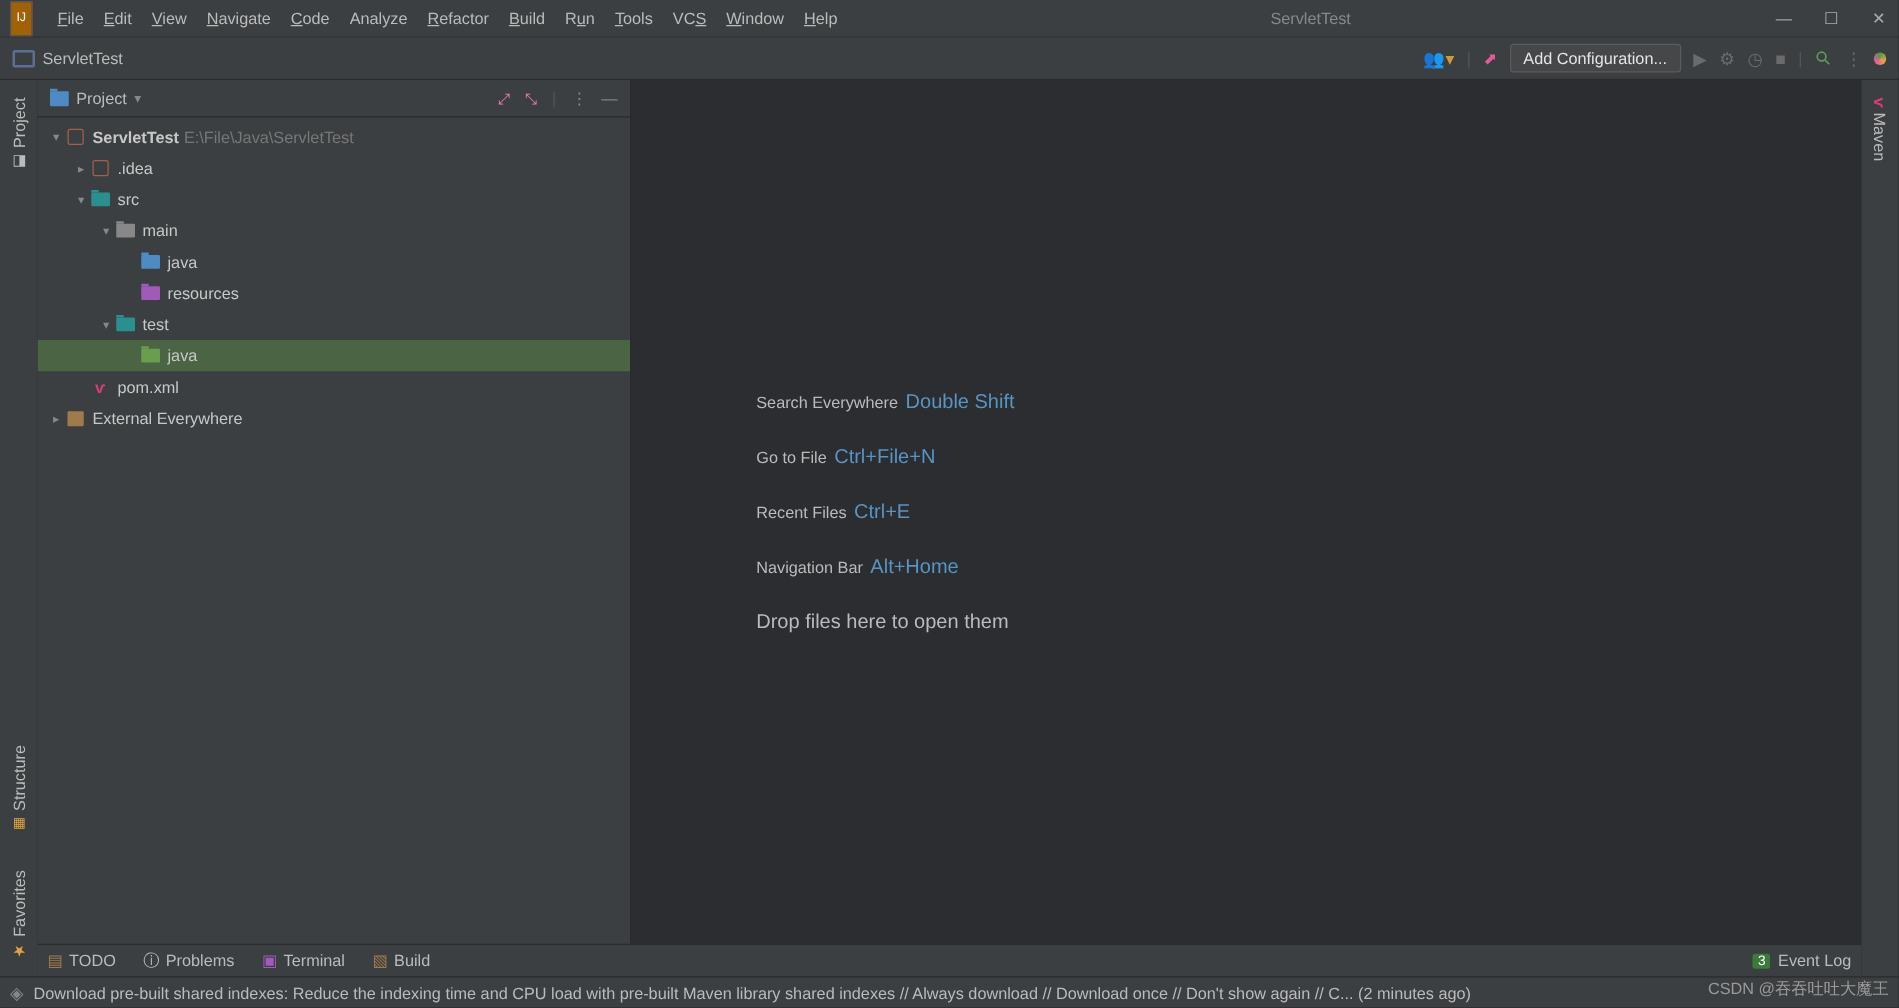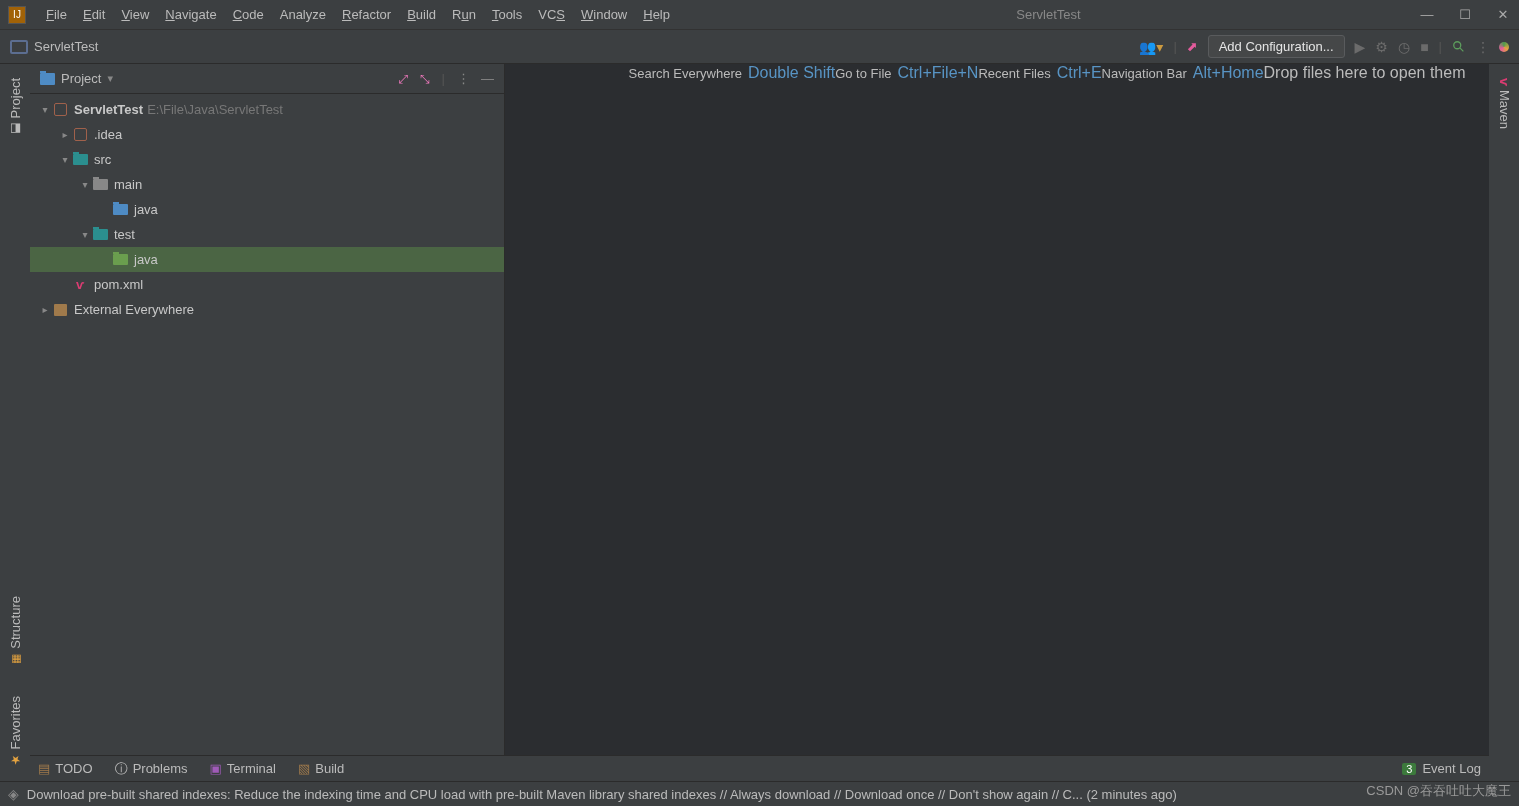--- a/index.html
+++ b/index.html
@@ -1,18 +1,18 @@
 <!DOCTYPE html>
 <html><head>
 <meta charset="utf-8">
 <style>
 * { box-sizing: border-box; margin: 0; padding: 0; font-family: "Segoe UI", Arial, sans-serif; font-size: 13px; }
 body { background: #2b2d30; color: #bbbbbb; width: 1519px; height: 806px; overflow: hidden; position: relative; }
 .menubar { height: 30px; background: #3c3f41; display: flex; align-items: center; padding: 0 8px; border-bottom: 1px solid #323232; }
-.app-icon { width: 18px; height: 18px; background: #a16207; border: 1px solid #555; margin-right: 12px; display: flex; align-items: center; justify-content: center; font-size: 10px; color: #fff; }
+.app-icon { width: 18px; height: 28px; background: #a16207; border: 1px solid #555; margin-right: 12px; display: flex; align-items: center; justify-content: center; font-size: 10px; color: #fff; }
 .menu-item { padding: 0 8px; color: #bbbbbb; cursor: pointer; }
 .menu-item u { text-decoration: underline; }
 .project-title-menubar { flex: 1; text-align: center; color: #888; font-size: 13px; }
 .win-controls { display: flex; gap: 22px; color: #aaa; font-size: 14px; }
 .win-btn { cursor: pointer; width: 16px; text-align: center; }
 .navbar { height: 34px; background: #3c3f41; display: flex; align-items: center; padding: 0 10px; border-bottom: 1px solid #2b2b2b; justify-content: space-between; }
 .nav-left { display: flex; align-items: center; gap: 6px; }
 .monitor-icon { width: 18px; height: 14px; border: 2px solid #5c6e91; border-radius: 2px; position: relative; }
 .nav-right { display: flex; align-items: center; gap: 10px; }
 .yellow-icon { color: #CC9A3F; font-size: 14px;}
@@ -50,21 +50,21 @@
 .folder-blue-sm { background: #4e8bc4; width: 15px; height: 11px; border-radius: 1px; position: relative; }
 .folder-blue-sm::before { content:''; position:absolute; top:-2px; left:0; width:6px; height:2px; background:#4e8bc4; }
 .folder-purple { background: #a05bb8; width: 15px; height: 11px; border-radius: 1px; position: relative; }
 .folder-purple::before { content:''; position:absolute; top:-2px; left:0; width:6px; height:2px; background:#a05bb8; }
 .squarebox { width: 13px; height: 13px; border: 1.5px solid #a0614b; border-radius: 2px; }
 .maven-m { color: #db3c72; font-weight: bold; font-size: 13px; }
 .lib-icon { width: 13px; height: 12px; background: #a07a4b; border-radius: 1px; }
 .scratch-icon { width: 13px; height: 12px; background: #8b8b8b; border-radius: 1px; }
 .tr-label { color: #c8c8c8; }
 .tr-path { color: #777; margin-left: 4px; }
-.editor-empty { flex: 1; background: #2b2d30; display: flex; flex-direction: row; justify-content: center; align-items: flex-start; padding-left: 100px; }
+.editor-empty { flex: 1; background: #2b2d30; display: flex; flex-direction: column; justify-content: center; align-items: flex-start; padding-left: 100px; }
 .hint-row { margin-bottom: 26px; font-size: 16px; color: #bbbbbb; }
 .hint-key { color: #5894c4; font-size: 16px; margin-left: 6px; }
 .bottom-tool { position: absolute; bottom: 25px; height: 26px; left: 30px; right: 30px; background: #3c3f41; display: flex; align-items: center; padding: 0 8px; border-top: 1px solid #2b2b2b; }
 .bot-item { display: flex; align-items: center; gap: 5px; margin-right: 22px; color: #bbbbbb; cursor: pointer; font-size: 12px;}
 .bot-right { margin-left: auto; display: flex; align-items: center; gap: 6px; }
 .badge { background: #3c7a3c; color: #fff; padding: 0 4px; border-radius: 2px; font-size: 11px; }
 .statusbar { position: absolute; bottom: 0; height: 25px; left: 0; right: 0; background: #3c3f41; display: flex; align-items: center; padding: 0 8px; border-top: 1px solid #2b2b2b; font-size: 12px; color: #bbbbbb; }
 .status-icon { margin-right: 8px; color: #888; font-size: 14px;}
 .watermark { position: absolute; right: 8px; bottom: 6px; color: #999; font-size: 13px; z-index: 10; }
 .dots-more { letter-spacing: -1px; }
@@ -185,20 +185,26 @@
             <span class="folder-gray"></span>
           </span>
         <span class="tr-label">main</span>
       </div>
       <div class="tree-row" style="padding-left:82px">
         <span class="tr-icon">
             <span class="folder-blue-sm"></span>
           </span>
         <span class="tr-label">java</span>
       </div>
+      <div class="tree-row" style="padding-left:82px">
+        <span class="tr-icon">
+            <span class="folder-purple"></span>
+          </span>
+        <span class="tr-label">resources</span>
+      </div>
       <div class="tree-row" style="padding-left:48px">
         <span class="tr-chev">▾</span>
         <span class="tr-icon">
             <span class="folder-teal"></span>
           </span>
         <span class="tr-label">test</span>
       </div>
       <div class="tree-row selected" style="padding-left:82px">
         <span class="tr-icon">
             <span class="folder-green"></span>

